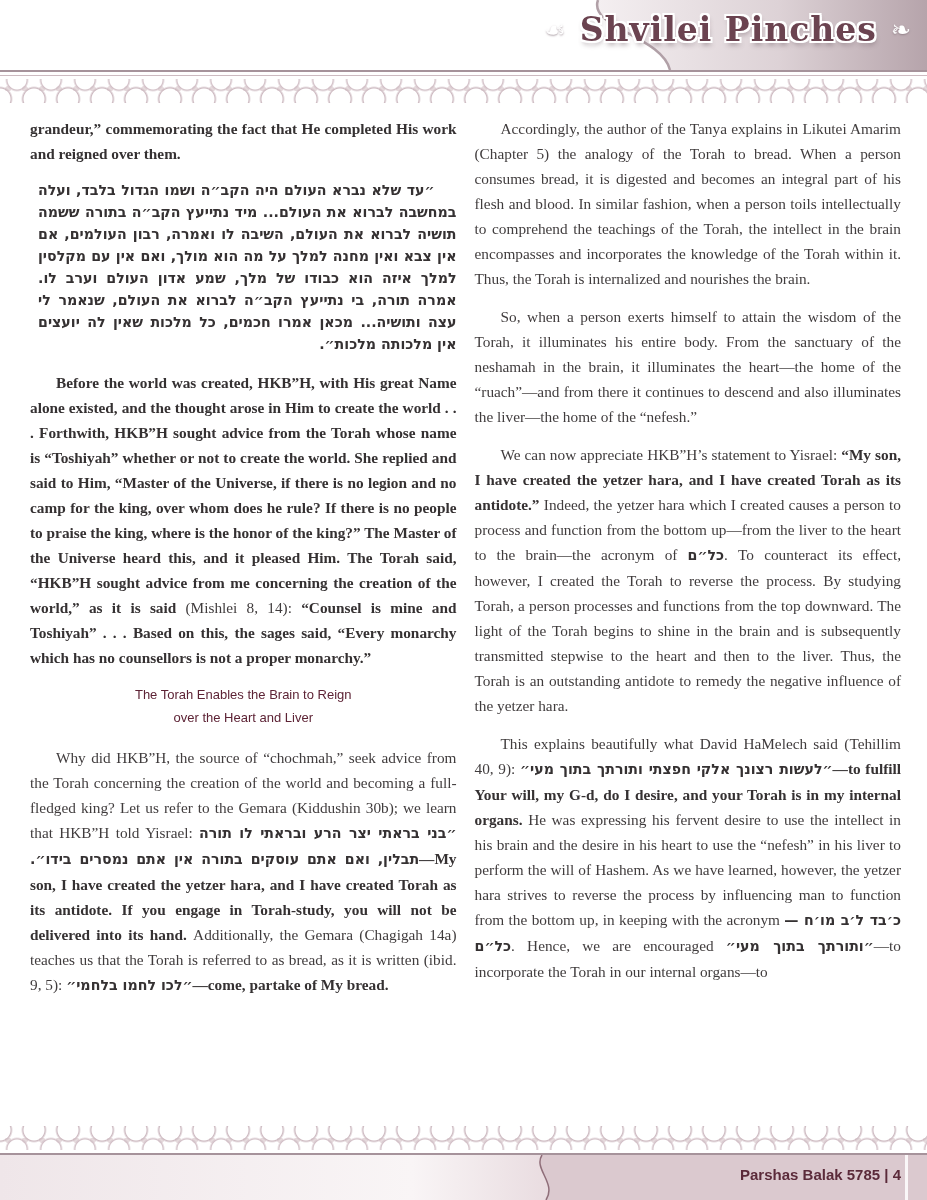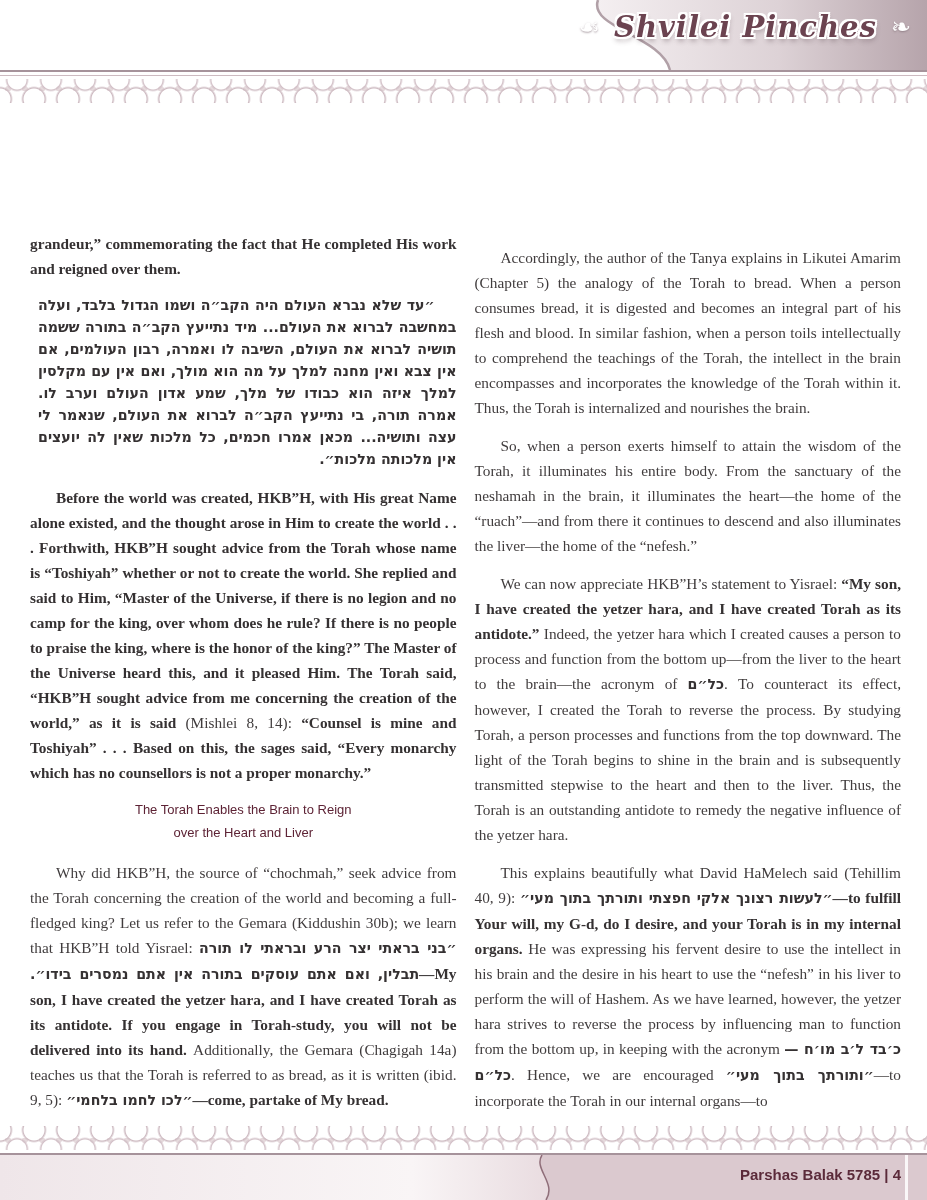--- a/index.html
+++ b/index.html
@@ -13,22 +13,22 @@
   }
   
   .header{position:relative;height:70px;background:#ffffff;flex:0 0 auto;}
   .header svg{position:absolute;inset:0;width:927px;height:70px;}
   .masthead{
     position:absolute;top:10px;right:16px;
     display:flex;align-items:center;gap:14px;
   }
   .masthead .title{
     font-family:"DejaVu Serif", serif;
-    font-style:italic;font-weight:bold;
-    font-size:29px;letter-spacing:1px;
+    font-weight:bold;
+    font-size:33px;letter-spacing:1px;
     color:#6b4350;
     text-shadow:
       -2px -2px 0 #fff, 2px -2px 0 #fff, -2px 2px 0 #fff, 2px 2px 0 #fff,
       0 -2px 0 #fff, 0 2px 0 #fff, -2px 0 0 #fff, 2px 0 0 #fff,
       1px 4px 5px rgba(90,70,80,.45);
   }
   .ornament{
     font-family:"DejaVu Sans", sans-serif;
     font-size:24px;color:#ffffff;
     text-shadow:0 1px 2px rgba(120,100,110,.6);
@@ -46,21 +46,20 @@
     background-size:34px 24px,34px 24px,17px 12px;
     background-position:0 0,17px 0,0 0;
     background-repeat:repeat-x;
   }
   .lace.flip{transform:scaleY(-1);}
   
   .content{
     flex:1 1 auto;overflow:hidden;
     display:flex;column-gap:18px;
     padding:13px 26px 0 30px;
-    align-items:flex-end;
   }
   .col{flex:1 1 0;min-width:0;}
   .para{
     font-size:15.3px;line-height:25px;
     text-align:justify;text-indent:26px;
     margin:0 0 13px 0;
   }
   .para.noindent{text-indent:0;}
   .para.hebrew{
     direction:rtl;unicode-bidi:isolate;

